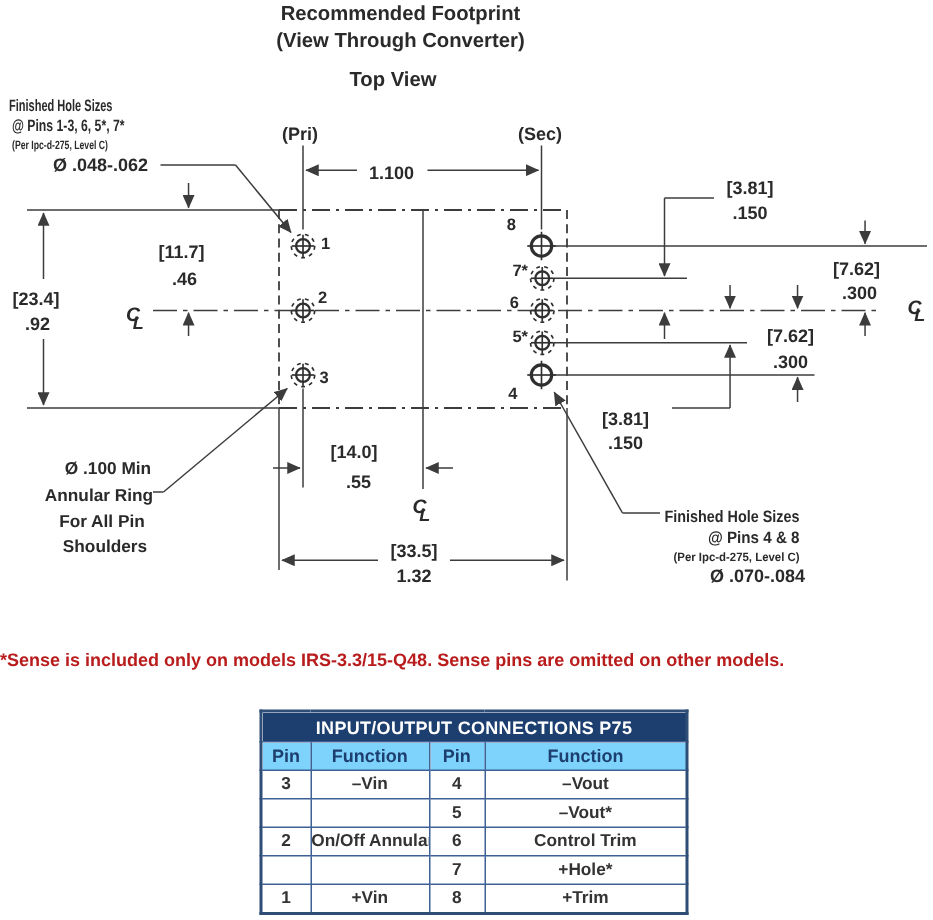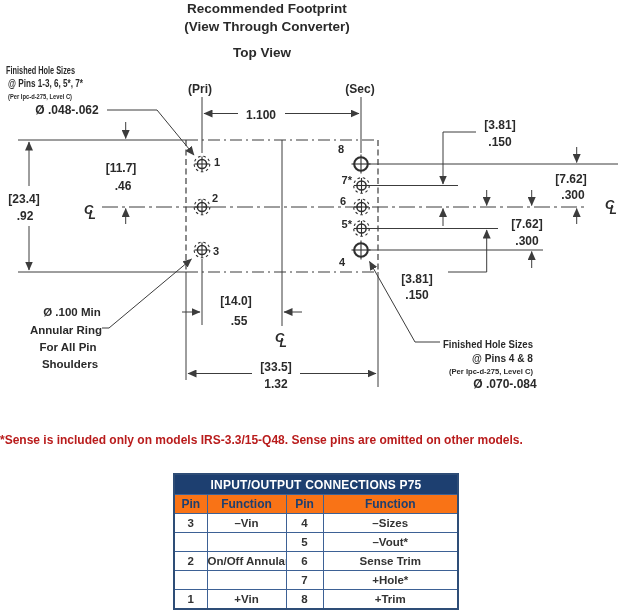--- a/index.html
+++ b/index.html
@@ -35,21 +35,21 @@
     border:2px solid #2e4d77;
   }
   #io-table td{
     border:1px solid #3d6195;text-align:center;vertical-align:middle;
     font-size:11.5px;font-weight:bold;color:#333;height:18px;padding:0;
     overflow:hidden;white-space:nowrap;
   }
   #io-table td.title{
     background:#1d3f70;color:#ffffff;font-size:12px;height:19px;letter-spacing:.2px;
   }
-  #io-table td.hdr{background:#f97316;color:#1d3f70;font-size:12px;}
+  #io-table td.hdr{background:#7dd3fc;color:#1d3f70;font-size:12px;}
 </style>
 </head>
 <body>
 
 <svg width="622" height="460" viewBox="0 0 622 460">
   <defs>
     <marker id="arr" markerWidth="10" markerHeight="8" refX="8.5" refY="4" orient="auto" markerUnits="userSpaceOnUse">
       <path d="M0,0 L9,4 L0,8 Z" fill="#3c3c3c"></path>
     </marker>
   </defs>
@@ -269,33 +269,33 @@
     <tr>
       <td class="hdr">Pin</td>
       <td class="hdr">Function</td>
       <td class="hdr">Pin</td>
       <td class="hdr">Function</td>
     </tr>
     <tr>
       <td>3</td>
       <td>–Vin</td>
       <td>4</td>
-      <td>–Sizes</td>
+      <td>–Vout</td>
     </tr>
     <tr>
       <td></td>
       <td></td>
       <td>5</td>
       <td>–Vout*</td>
     </tr>
     <tr>
       <td>2</td>
       <td>On/Off Annular</td>
       <td>6</td>
-      <td>Sense Trim</td>
+      <td>Control Trim</td>
     </tr>
     <tr>
       <td></td>
       <td></td>
       <td>7</td>
       <td>+Hole*</td>
     </tr>
     <tr>
       <td>1</td>
       <td>+Vin</td>

